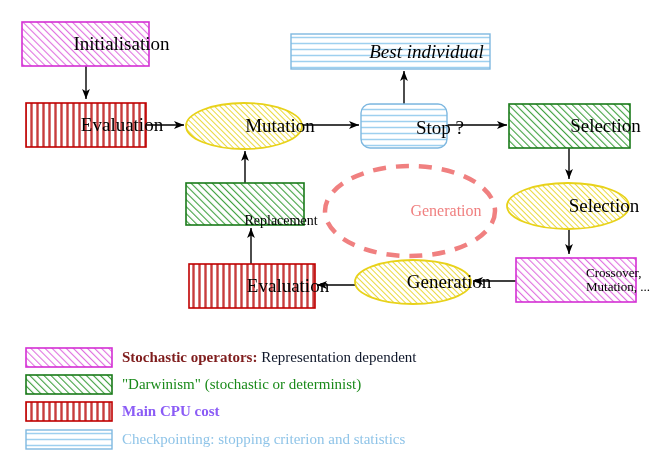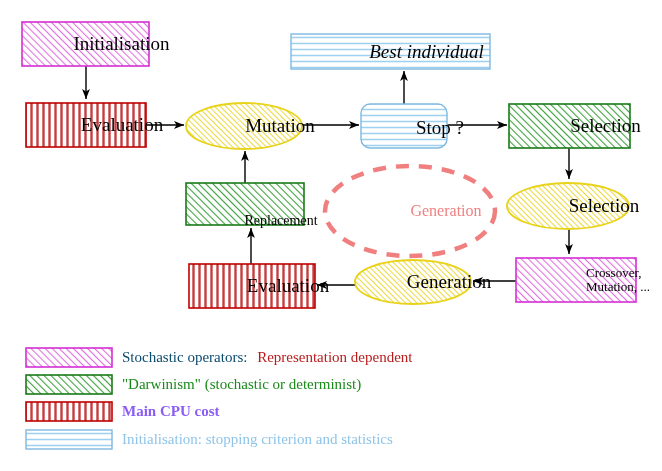--- a/index.html
+++ b/index.html
@@ -151,27 +151,27 @@
 
 <div class="node-label" style="left:355px; top:260px; width:116px; height:44px; font-size:19px;">Generation</div>
 
 <div class="node-label" style="left:189px; top:264px; width:126px; height:44px; font-size:19px;">Evaluation</div>
 
 <div class="node-label" style="left:186px; top:183px; width:118px; height:30px; font-size:14px;margin-top:23px;">Replacement</div>
 
 <div class="node-label" style="left:325px; top:166px; width:170px; height:90px; font-size:16px; color:#f08080;">Generation</div>
 
 <div class="legend-text" style="left:122px; top:348px; font-size:15px; line-height:19px;">
-  <span style="color:#0c4a6e; font-weight:normal;margin-top:28px;">Stochastic operators:</span>
-  <span style="color:#b91c1c; margin-left:6px;">Representation dependent</span>
+  <span style="color:#7f1d1d; font-weight:bold;margin-top:28px;">Stochastic operators:</span>
+  <span style="color:#0f172a; margin-left:0;">Representation dependent</span>
 </div>
 
 <div class="legend-text" style="left:122px; top:375px; font-size:15px; line-height:19px;">
   <span style="color:#1a8a1a;">"Darwinism" (stochastic or determinist)</span>
 </div>
 
 <div class="legend-text" style="left:122px; top:402px; font-size:15px; line-height:19px;">
   <span style="color:#8b5cf6; font-weight:bold;">Main CPU cost</span>
 </div>
 
 <div class="legend-text" style="left:122px; top:430px; font-size:15px; line-height:19px;">
-  <span style="color:#8fc4e8;">Initialisation: stopping criterion and statistics</span>
+  <span style="color:#8fc4e8;">Checkpointing: stopping criterion and statistics</span>
 </div>
 
 </body></html>

